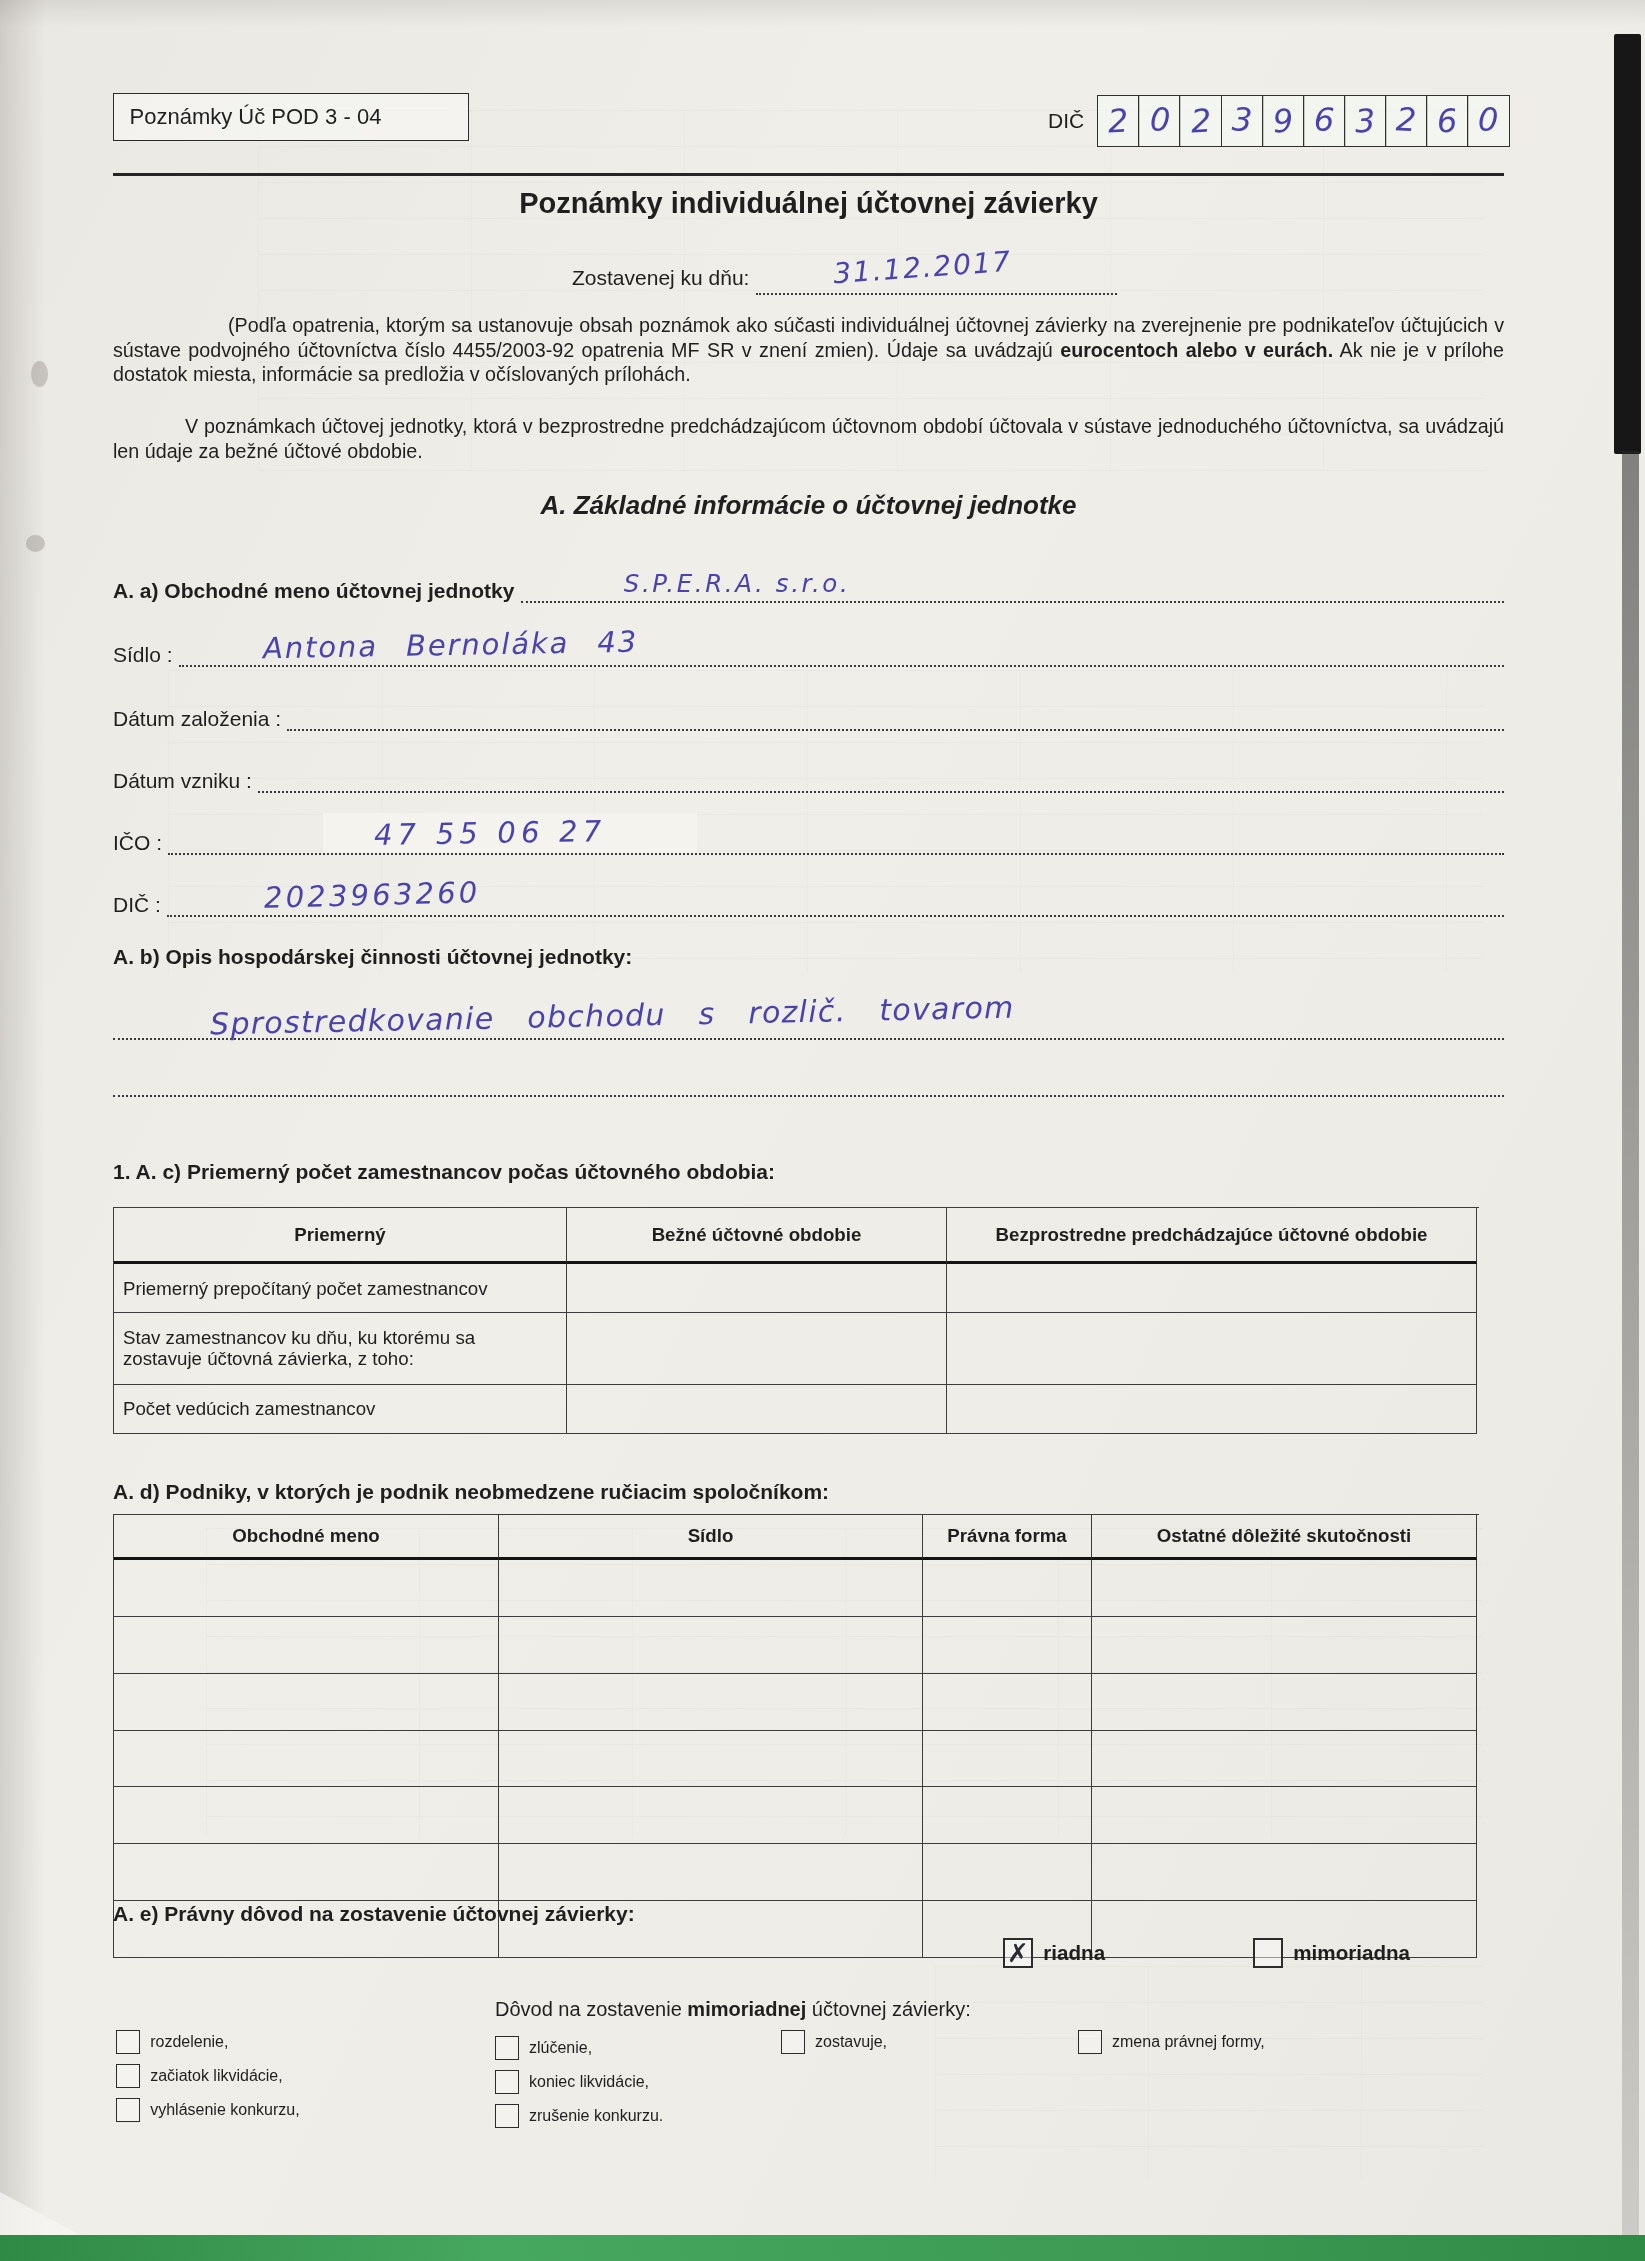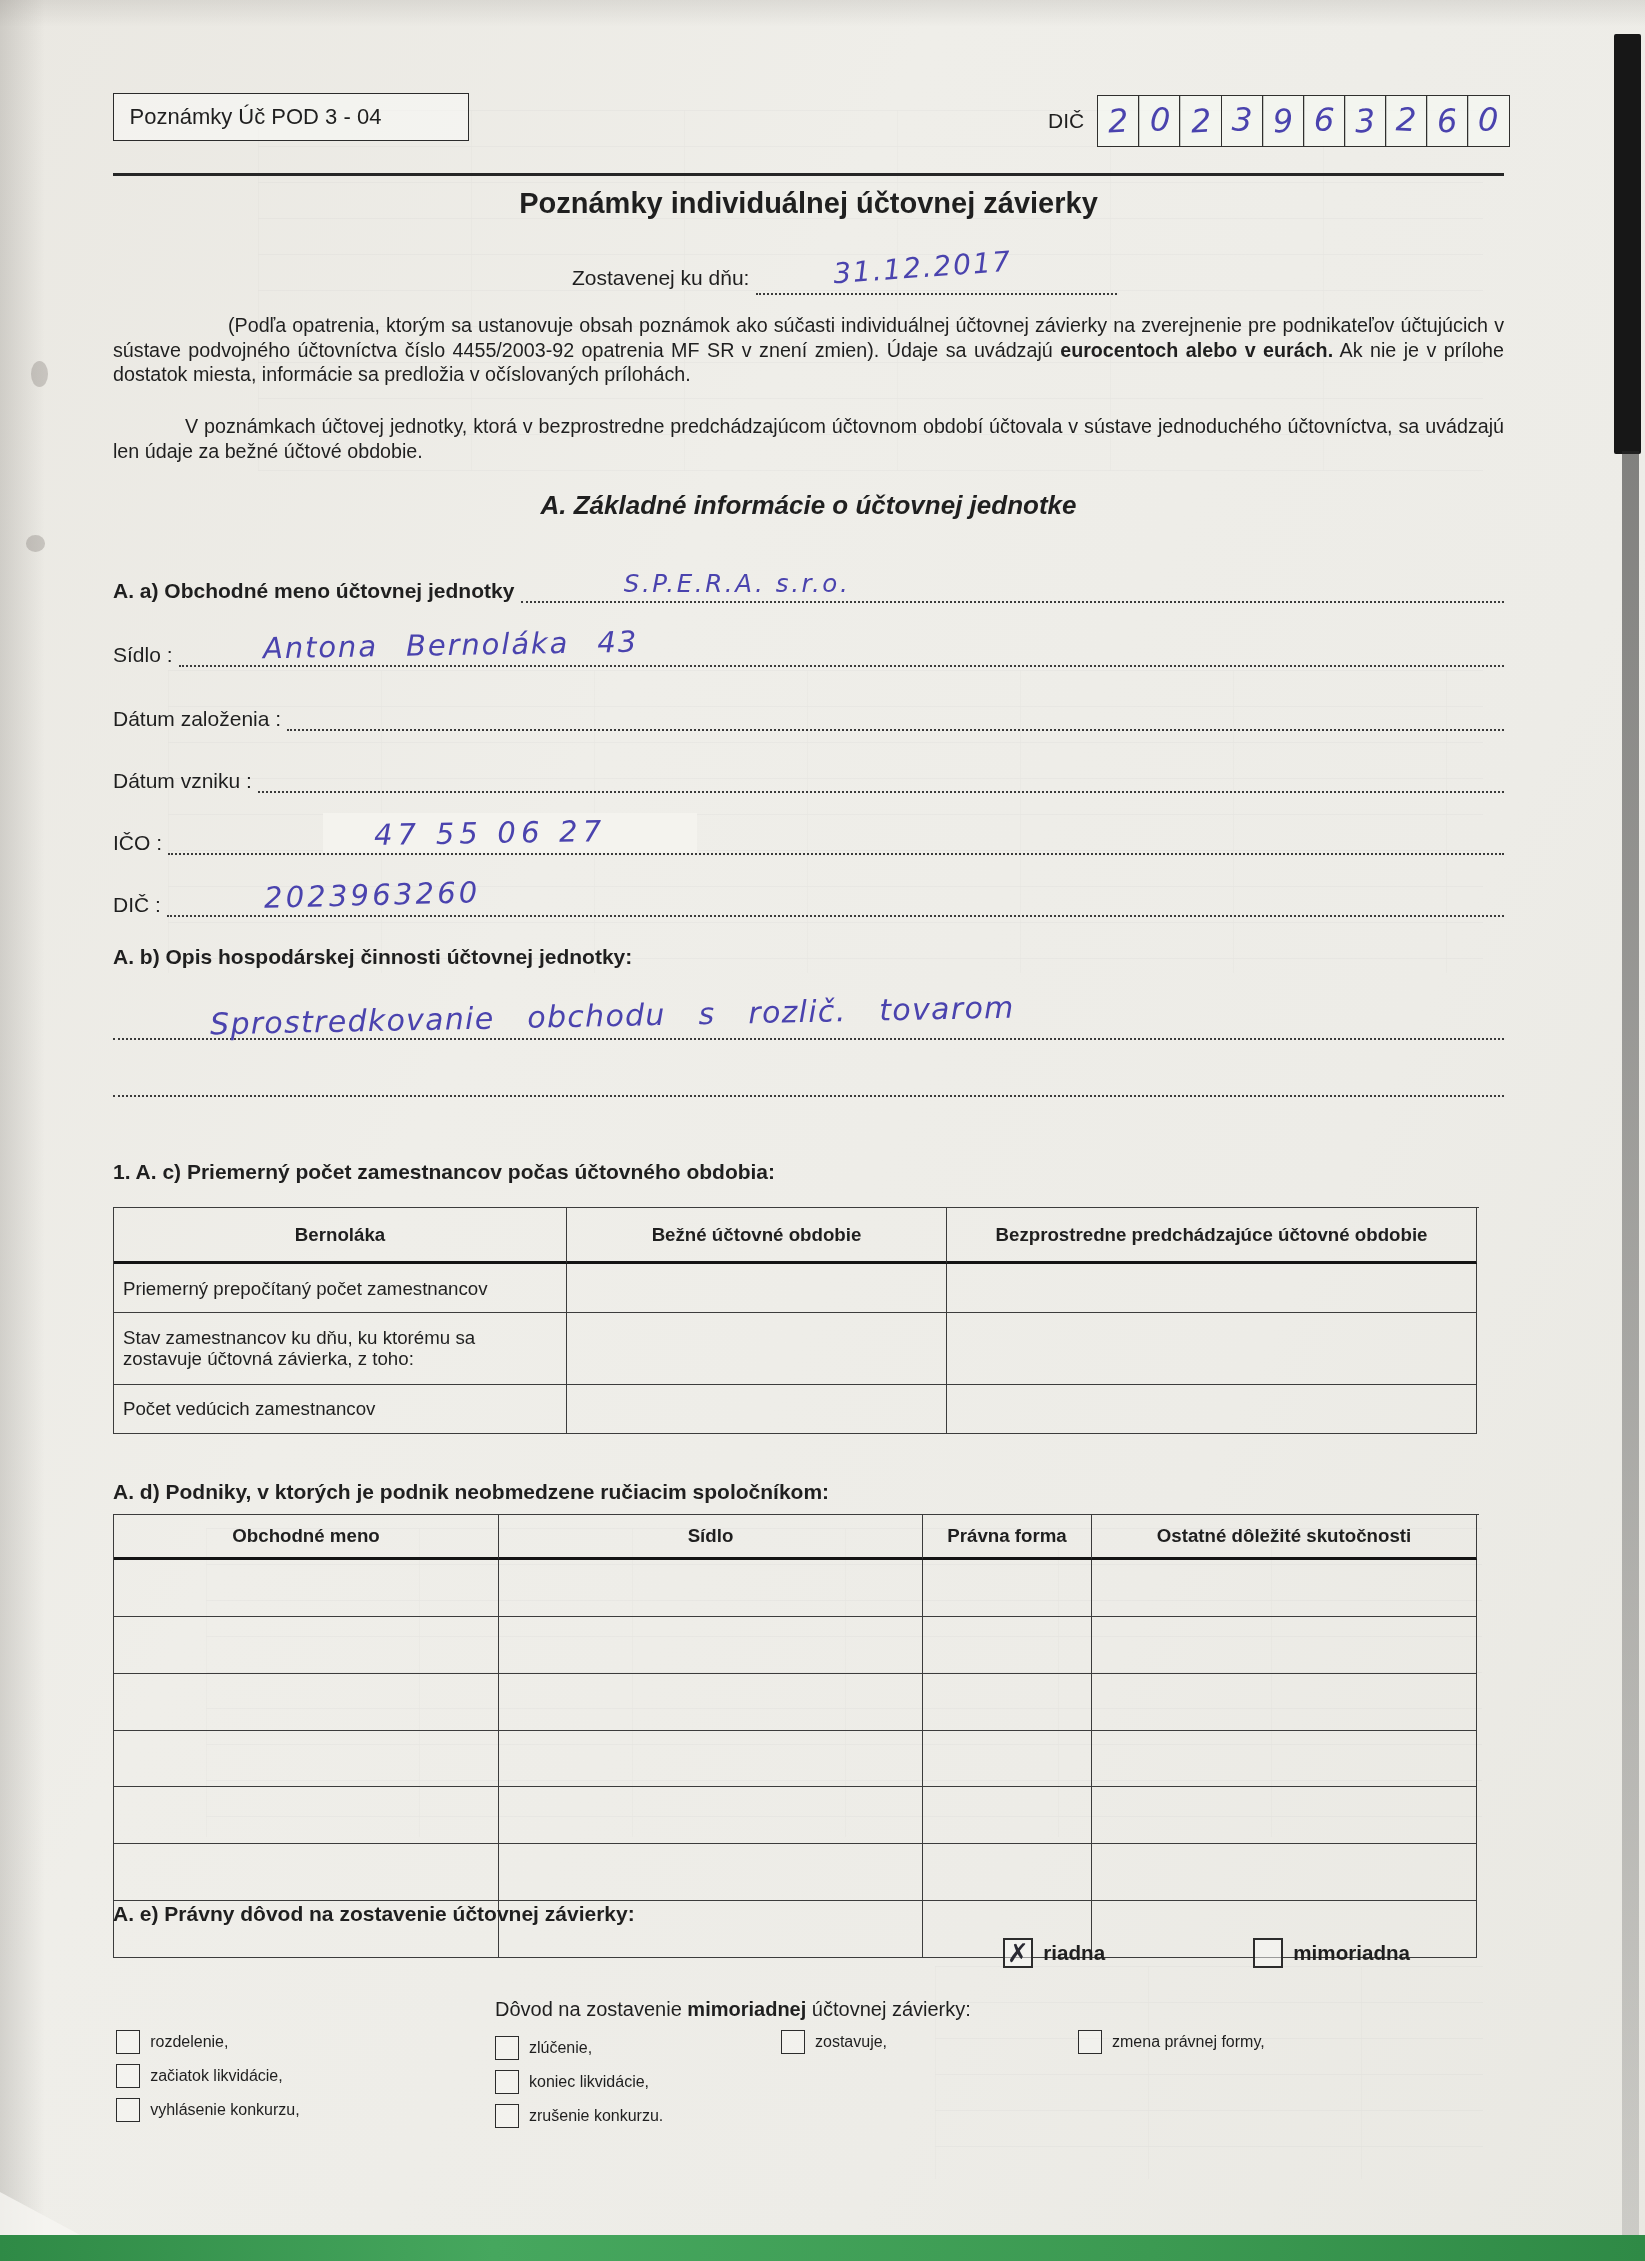--- a/index.html
+++ b/index.html
@@ -219,21 +219,21 @@
 
     <h3 class="sub-heading" style="top:945px;">A. b) Opis hospodárskej činnosti účtovnej jednotky:</h3>
     <div class="activity-line">
       <span class="hand activity-value">Sprostredkovanie obchodu s rozlič. tovarom</span>
     </div>
     <div class="empty-dotted"></div>
 
     <h3 class="sub-heading" style="top:1160px;">1. A. c) Priemerný počet zamestnancov počas účtovného obdobia:</h3>
 
     <div class="tbl t1">
-      <div class="cell th">Bernoláka</div>
+      <div class="cell th">Priemerný</div>
       <div class="cell th">Bežné účtovné obdobie</div>
       <div class="cell th">Bezprostredne predchádzajúce účtovné obdobie</div>
 
       <div class="cell td h62">Priemerný prepočítaný počet zamestnancov</div>
       <div class="cell td h62"></div>
       <div class="cell td h62"></div>
 
       <div class="cell td h98">Stav zamestnancov ku dňu, ku ktorému sa zostavuje účtovná závierka, z toho:</div>
       <div class="cell td h98"></div>
       <div class="cell td h98"></div>

